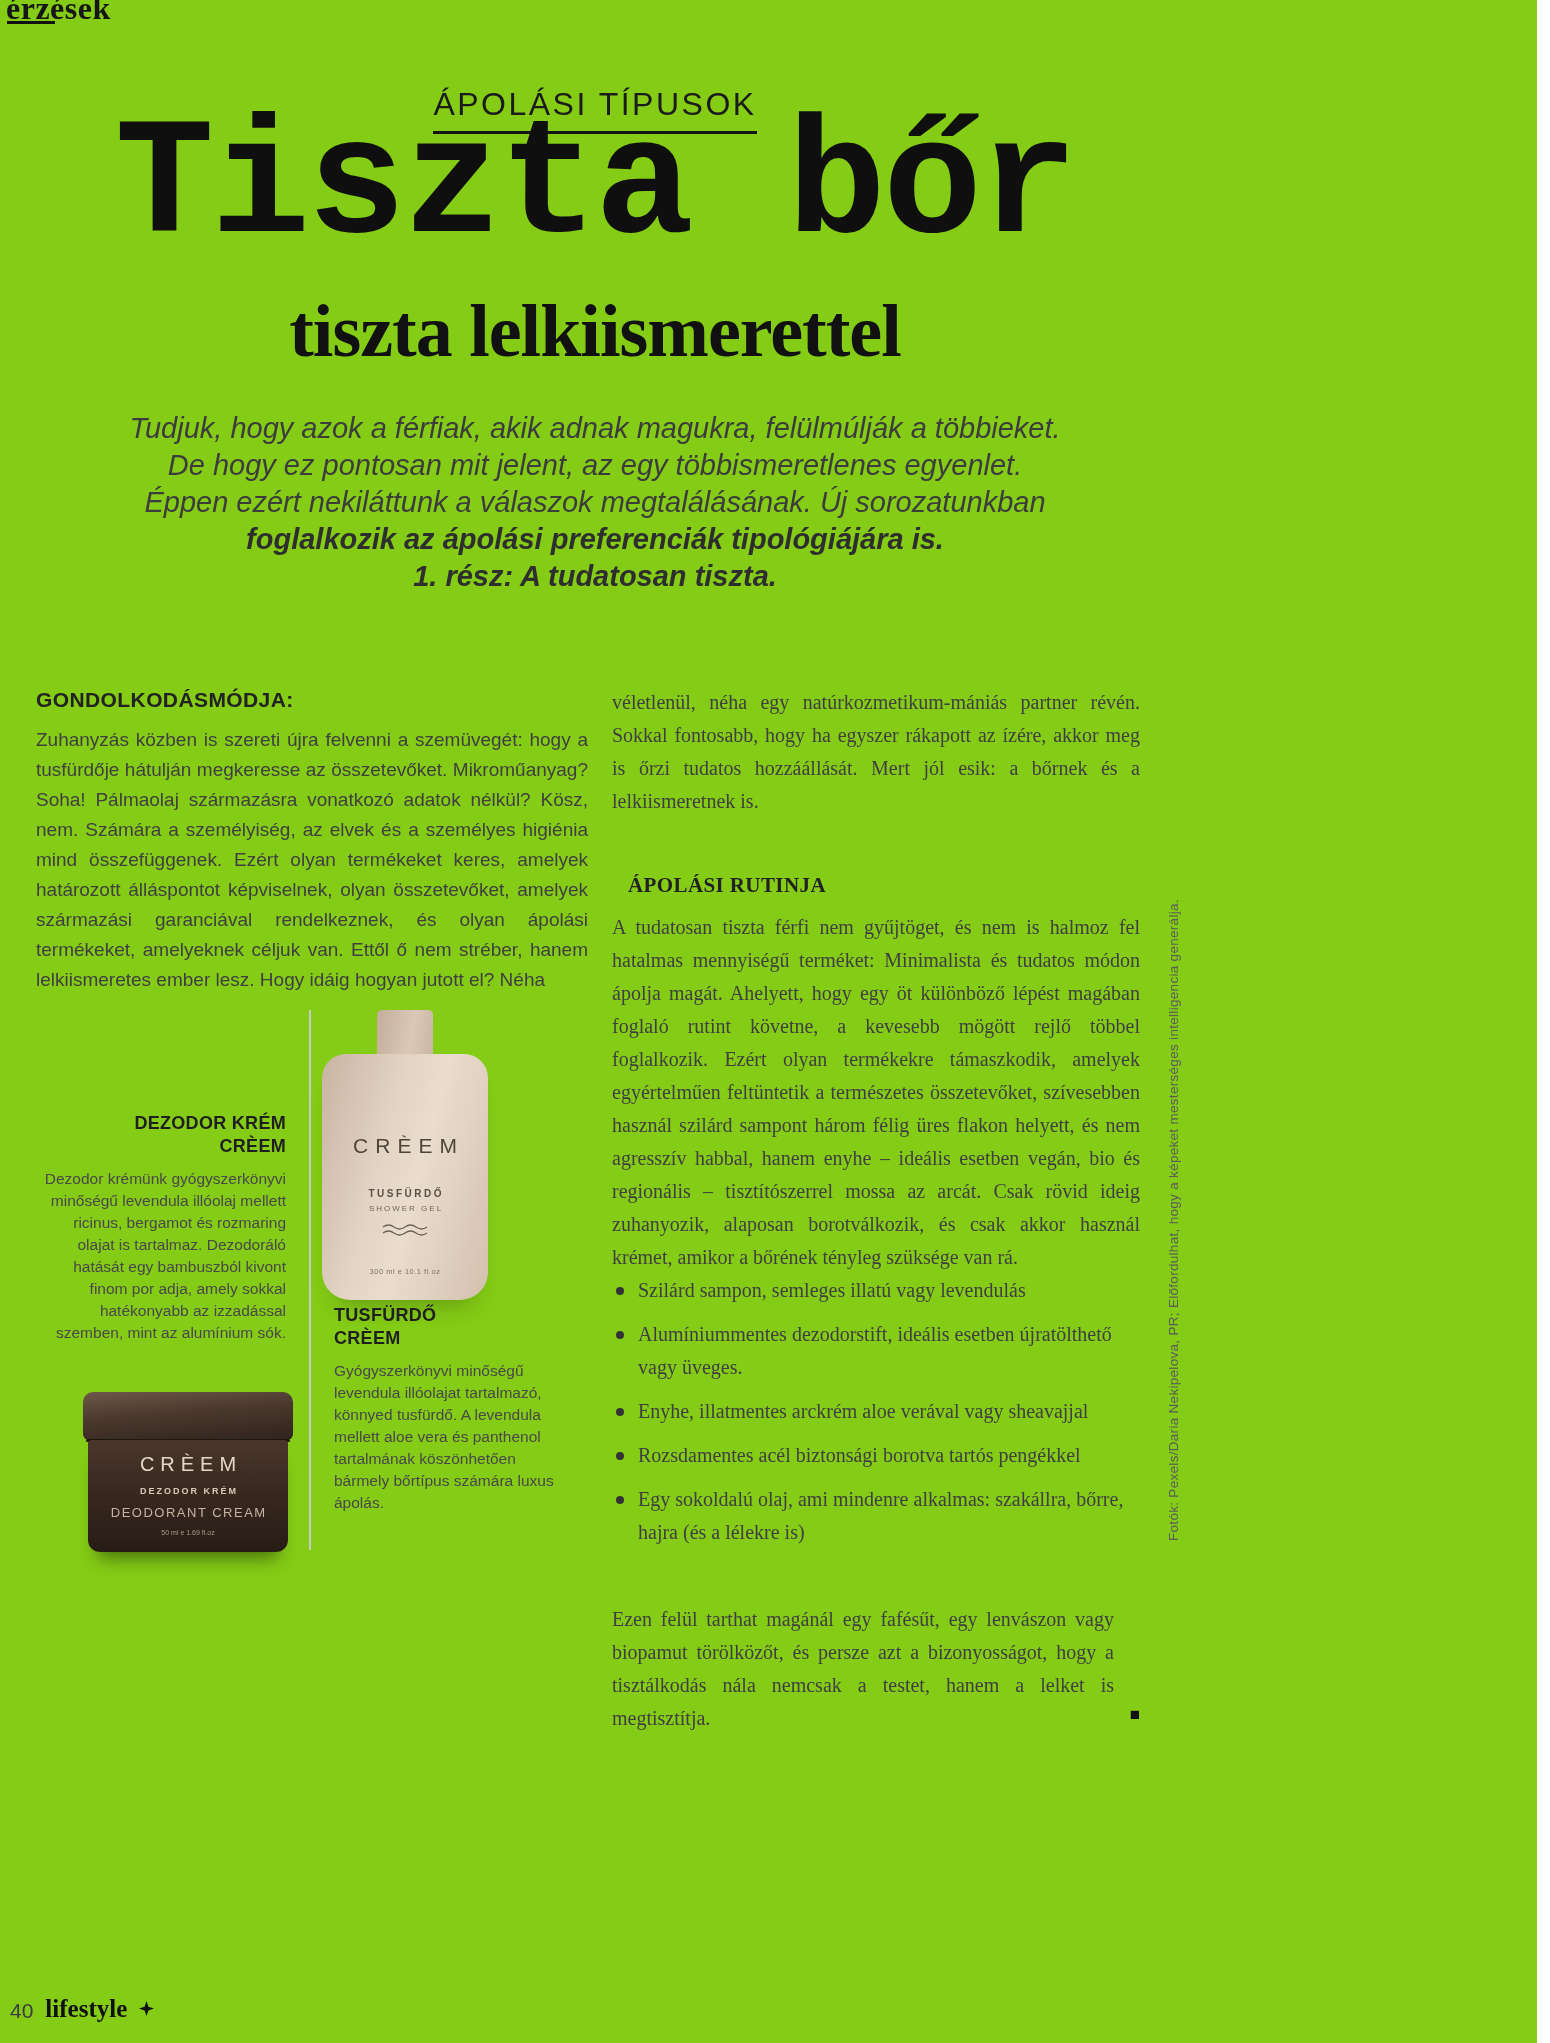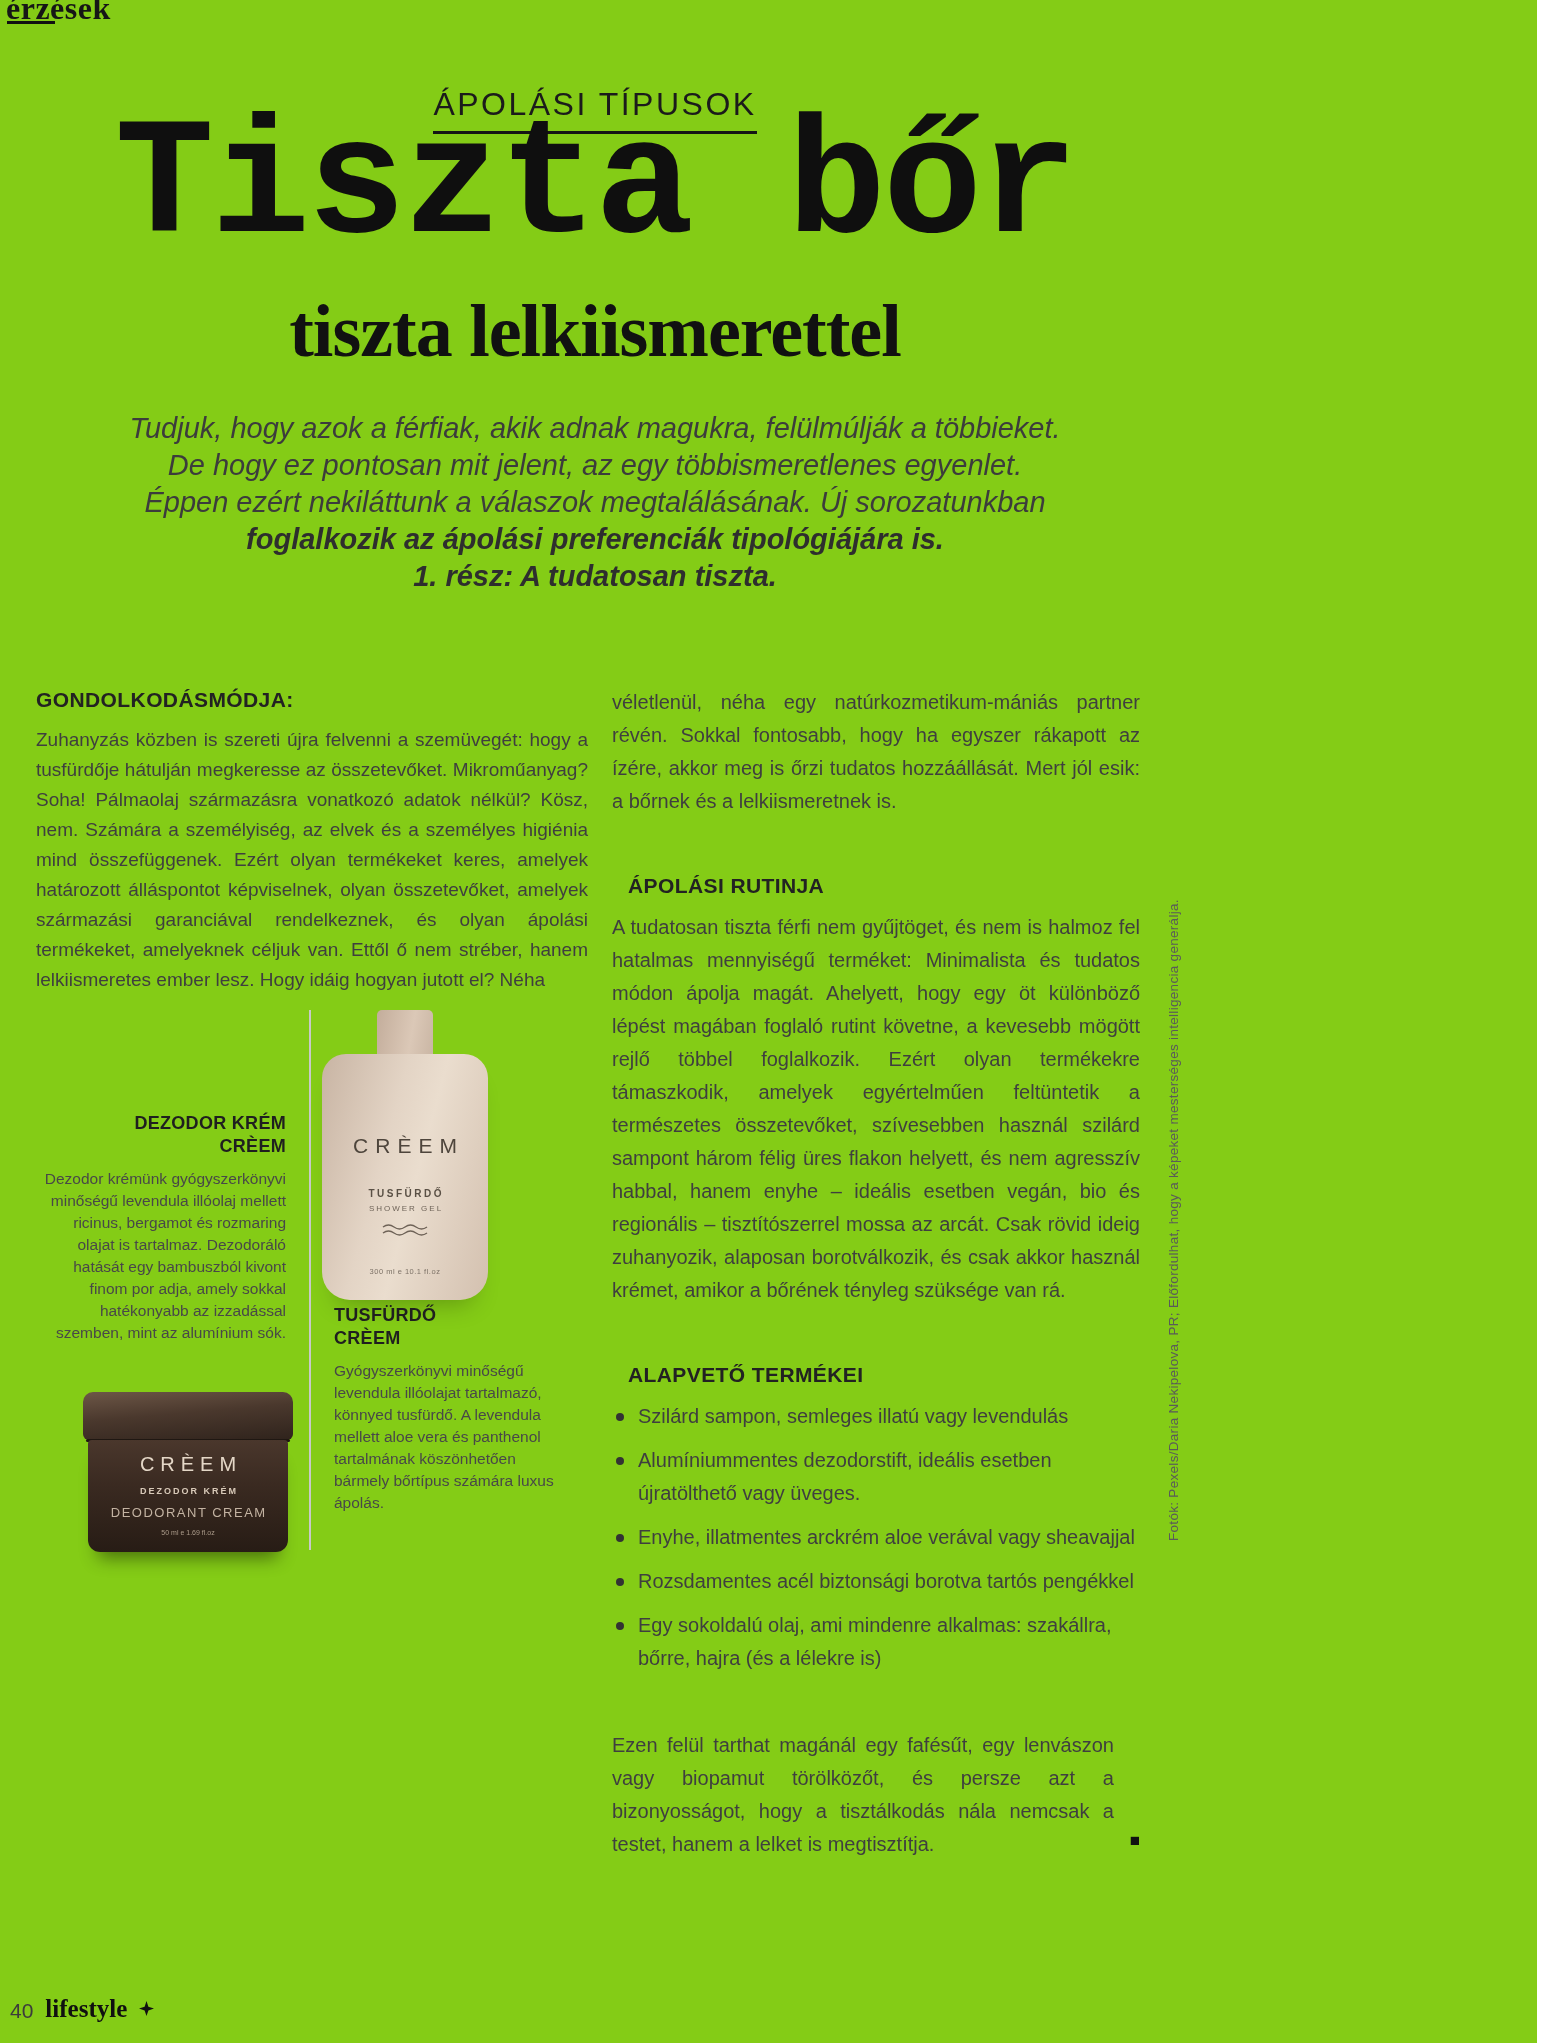--- a/index.html
+++ b/index.html
@@ -32,21 +32,21 @@
   .subtitle {
     top:294px; font-family:"Liberation Serif", serif; font-weight:bold;
     font-size:74px; line-height:1; letter-spacing:-1px; color:#111;
   }
   .intro { top:410px; font-style:italic; font-size:29px; line-height:37px; color:#3c3c3c; }
   .intro-bold { font-weight:bold; color:#2e2e2e; }
 
   
   .col { position:absolute; top:686px; }
   .col-left  { left:36px;  width:552px; }
-  .col-right { left:612px; width:528px; }
+  .col-right { left:612px; width:528px;font-family:Liberation Serif, serif; }
   .sec-heading {
     font-size:21px; font-weight:bold; letter-spacing:0.4px;
     color:#222; margin-bottom:12px; line-height:27px;
   }
   .mt-lg { margin-top:54px;margin-left:16px; }
   .body-text { font-size:19px; line-height:30px; text-align:justify; color:#3f3f3f; }
   .col-right .body-text { font-size:20px; line-height:33px; }
 
   .essentials-list { list-style:none; }
   .essentials-item {
@@ -158,21 +158,20 @@
     <h3 class="sec-heading">GONDOLKODÁSMÓDJA:</h3>
     <p class="body-text">Zuhanyzás közben is szereti újra felvenni a szemüvegét: hogy a tusfürdője hátulján megkeresse az összetevőket. Mikroműanyag? Soha! Pálmaolaj származásra vonatkozó adatok nélkül? Kösz, nem. Számára a személyiség, az elvek és a személyes higiénia mind összefüggenek. Ezért olyan termékeket keres, amelyek határozott álláspontot képviselnek, olyan összetevőket, amelyek származási garanciával rendelkeznek, és olyan ápolási termékeket, amelyeknek céljuk van. Ettől ő nem stréber, hanem lelkiismeretes ember lesz. Hogy idáig hogyan jutott el? Néha</p>
   </section>
 
   <section class="col col-right">
     <p class="body-text">véletlenül, néha egy natúrkozmetikum-mániás partner révén. Sokkal fontosabb, hogy ha egyszer rákapott az ízére, akkor meg is őrzi tudatos hozzáállását. Mert jól esik: a bőrnek és a lelkiismeretnek is.</p>
 
     <h3 class="sec-heading mt-lg">ÁPOLÁSI RUTINJA</h3>
     <p class="body-text">A tudatosan tiszta férfi nem gyűjtöget, és nem is halmoz fel hatalmas mennyiségű terméket: Minimalista és tudatos módon ápolja magát. Ahelyett, hogy egy öt különböző lépést magában foglaló rutint követne, a kevesebb mögött rejlő többel foglalkozik. Ezért olyan termékekre támaszkodik, amelyek egyértelműen feltüntetik a természetes összetevőket, szívesebben használ szilárd sampont három félig üres flakon helyett, és nem agresszív habbal, hanem enyhe – ideális esetben vegán, bio és regionális – tisztítószerrel mossa az arcát. Csak rövid ideig zuhanyozik, alaposan borotválkozik, és csak akkor használ krémet, amikor a bőrének tényleg szüksége van rá.</p>
 
-    <h3 class="sec-heading mt-lg">ALAPVETŐ TERMÉKEI</h3>
     <ul class="essentials-list">
       <li class="essentials-item"><span>Szilárd sampon, semleges illatú vagy levendulás</span></li>
       <li class="essentials-item"><span>Alumíniummentes dezodorstift, ideális esetben újratölthető vagy üveges.</span></li>
       <li class="essentials-item"><span>Enyhe, illatmentes arckrém aloe verával vagy sheavajjal</span></li>
       <li class="essentials-item"><span>Rozsdamentes acél biztonsági borotva tartós pengékkel</span></li>
       <li class="essentials-item"><span>Egy sokoldalú olaj, ami mindenre alkalmas: szakállra, bőrre, hajra (és a lélekre is)</span></li>
     </ul>
 
     <p class="body-text closing">
       <span>Ezen felül tarthat magánál egy fafésűt, egy lenvászon vagy biopamut törölközőt, és persze azt a bizonyosságot, hogy a tisztálkodás nála nemcsak a testet, hanem a lelket is megtisztítja.</span>

